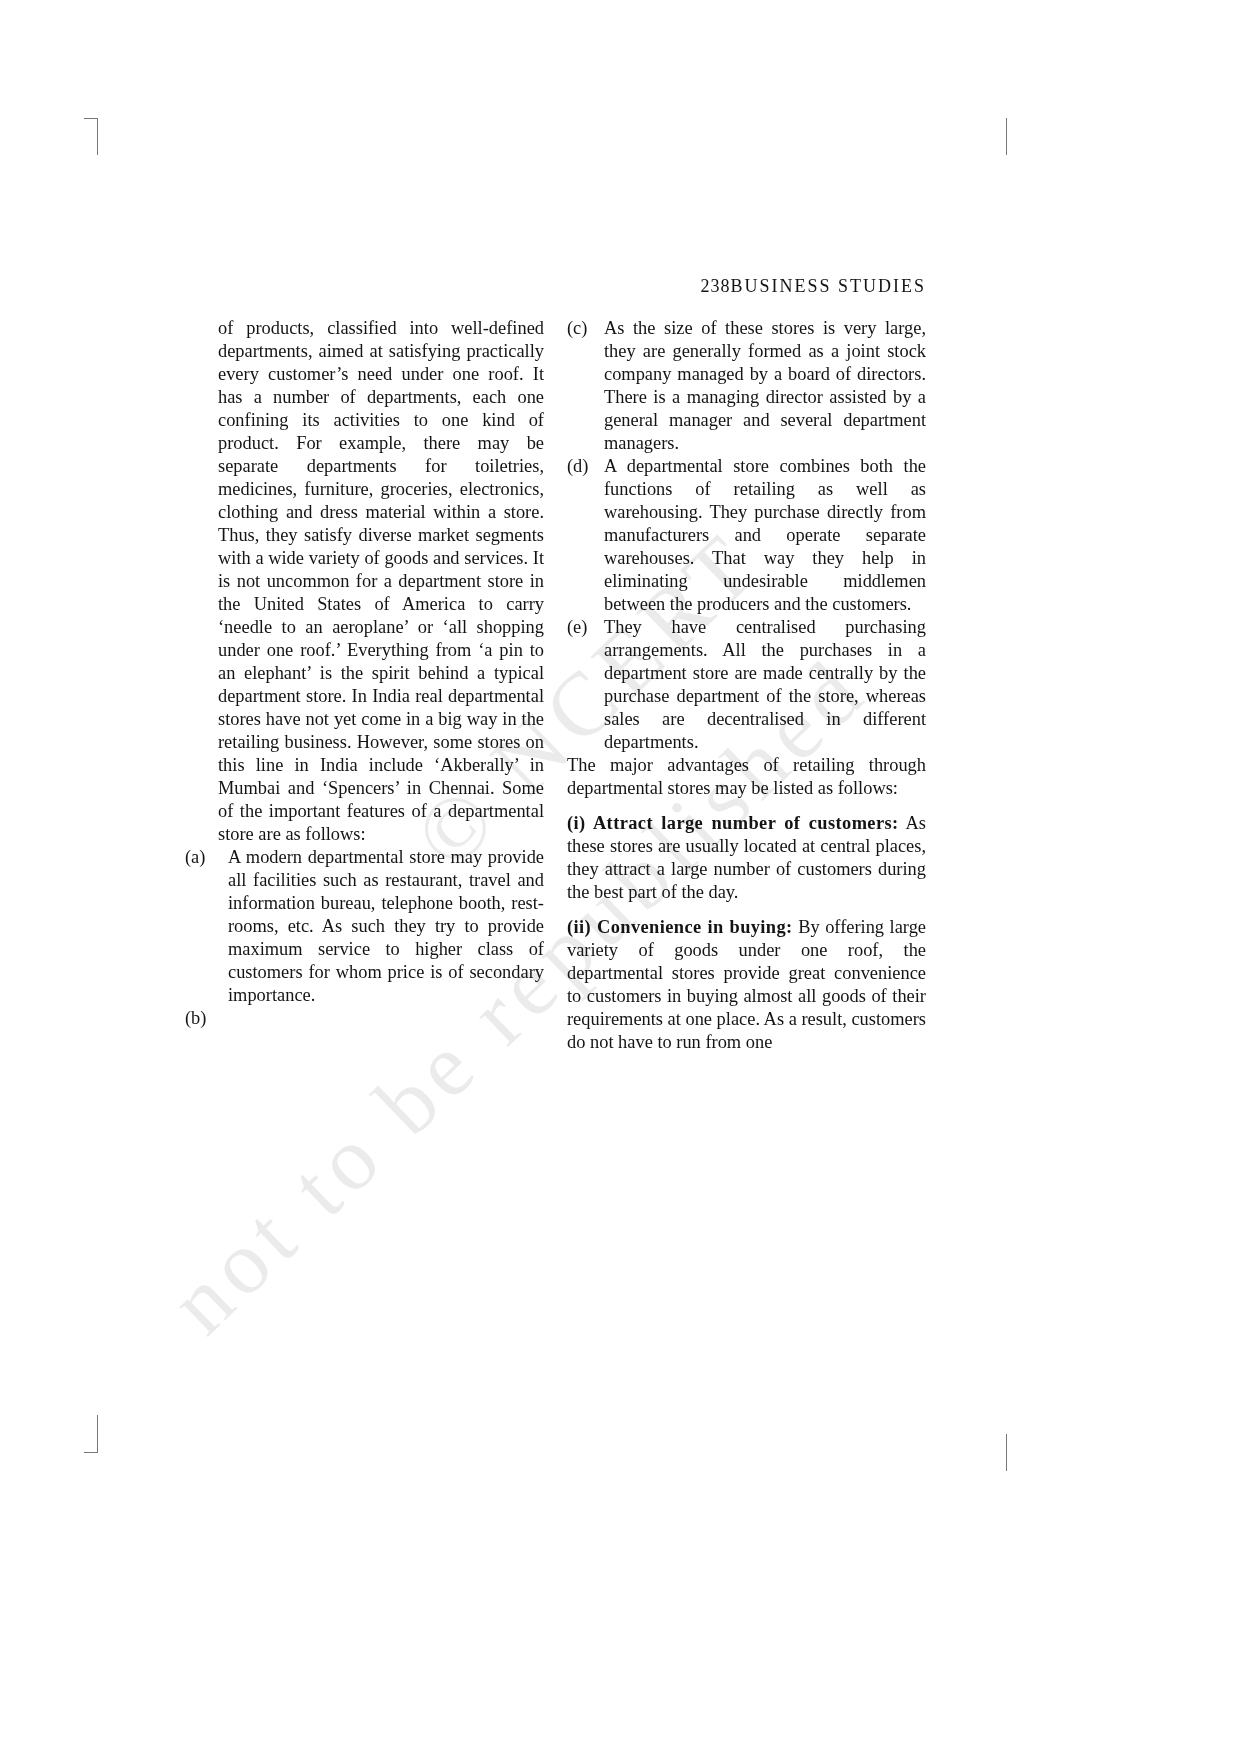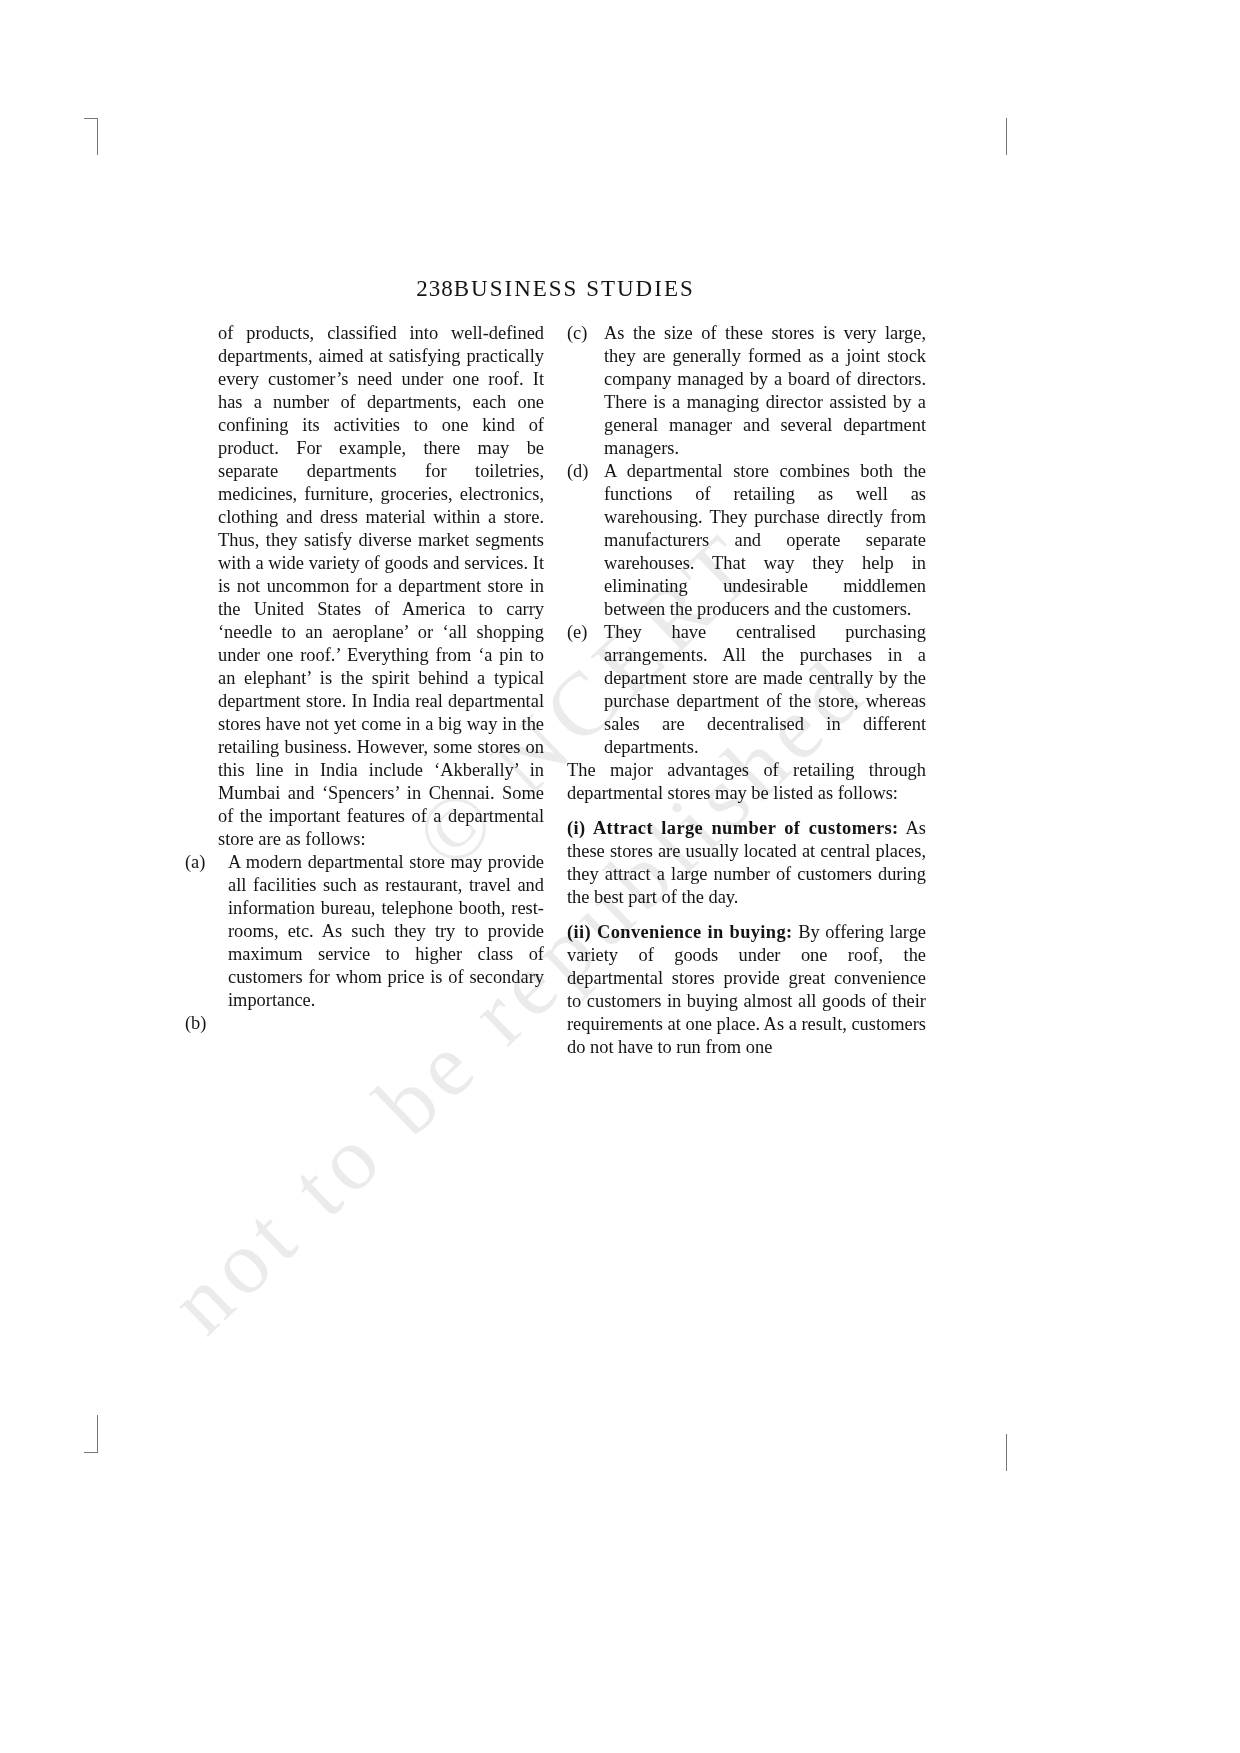--- a/index.html
+++ b/index.html
@@ -19,22 +19,22 @@
     position:absolute; color:#000; opacity:0.075; font-size:90px;
     letter-spacing:8px; white-space:nowrap; transform-origin:left center;
     font-family:"Liberation Serif",serif;
   }
   .wm1 { left:430px; top:800px; transform:rotate(-44deg); }
   .wm2 { left:185px; top:1265px; transform:rotate(-44deg); }
 
   
   .content { position:absolute; left:185px; top:276px; width:741px; }
   .header-row {
-    display:flex; justify-content:center; align-items:baseline;
-    margin-bottom:20px; font-size:23px;
+    display:flex; justify-content:flex-end; align-items:baseline;
+    margin-bottom:20px; font-size:18px;
   }
   .page-num { letter-spacing:1px; }
   .running-head { letter-spacing:2px; }
 
   .cols { display:flex; gap:23px; }
   .col { width:359px; font-size:18.4px; line-height:23px; text-align:justify; }
 
   .intro-para { margin-left:33px; }
 
   .list-item { position:relative; padding-left:43px; }

